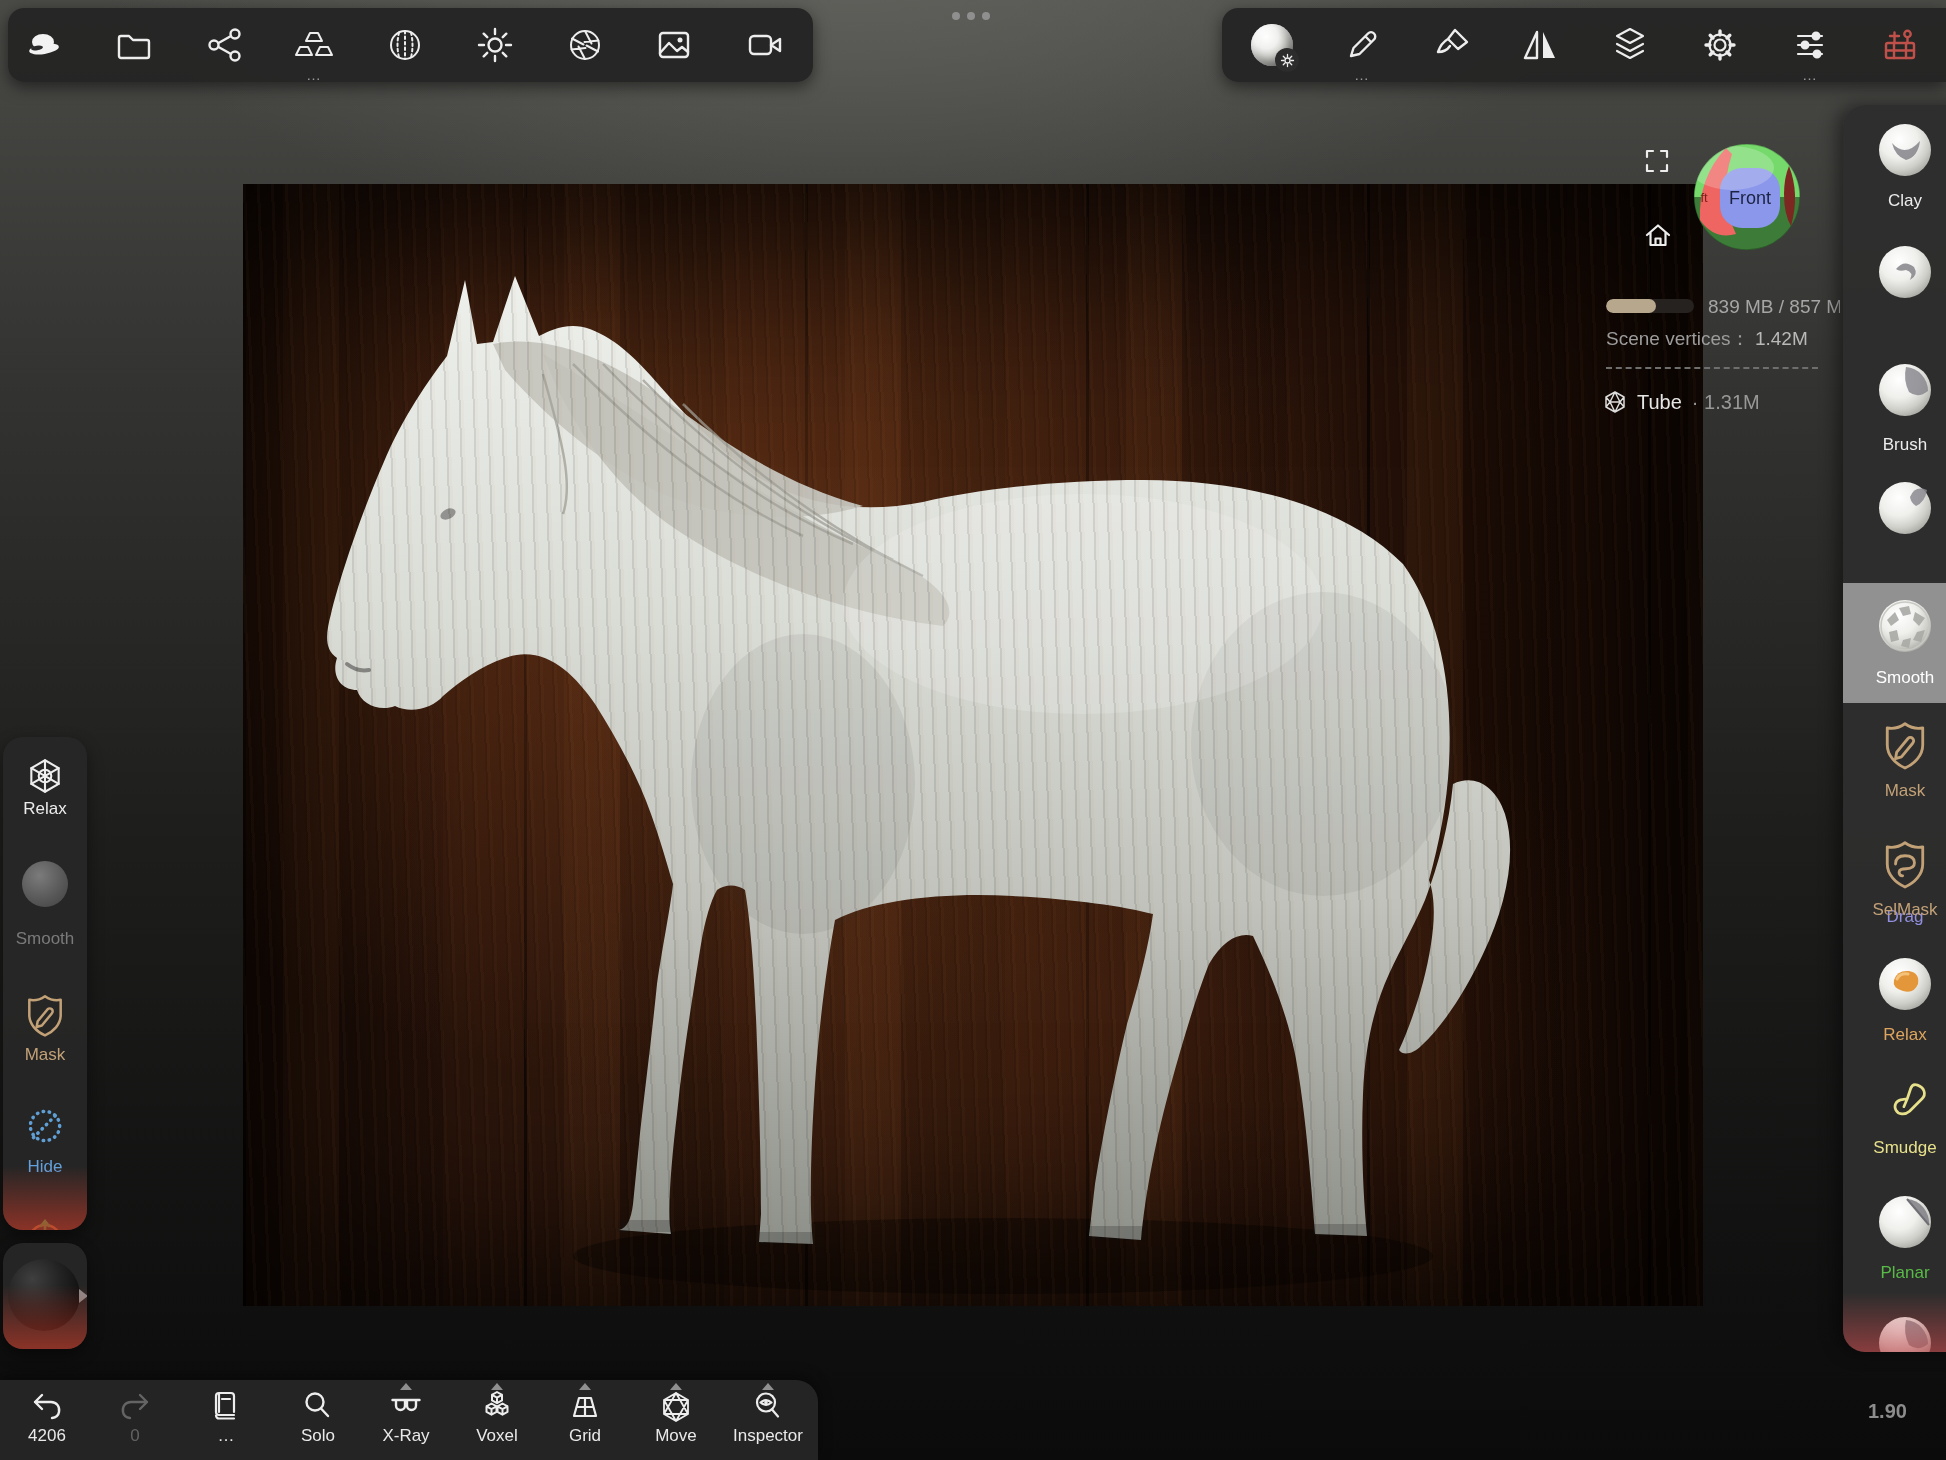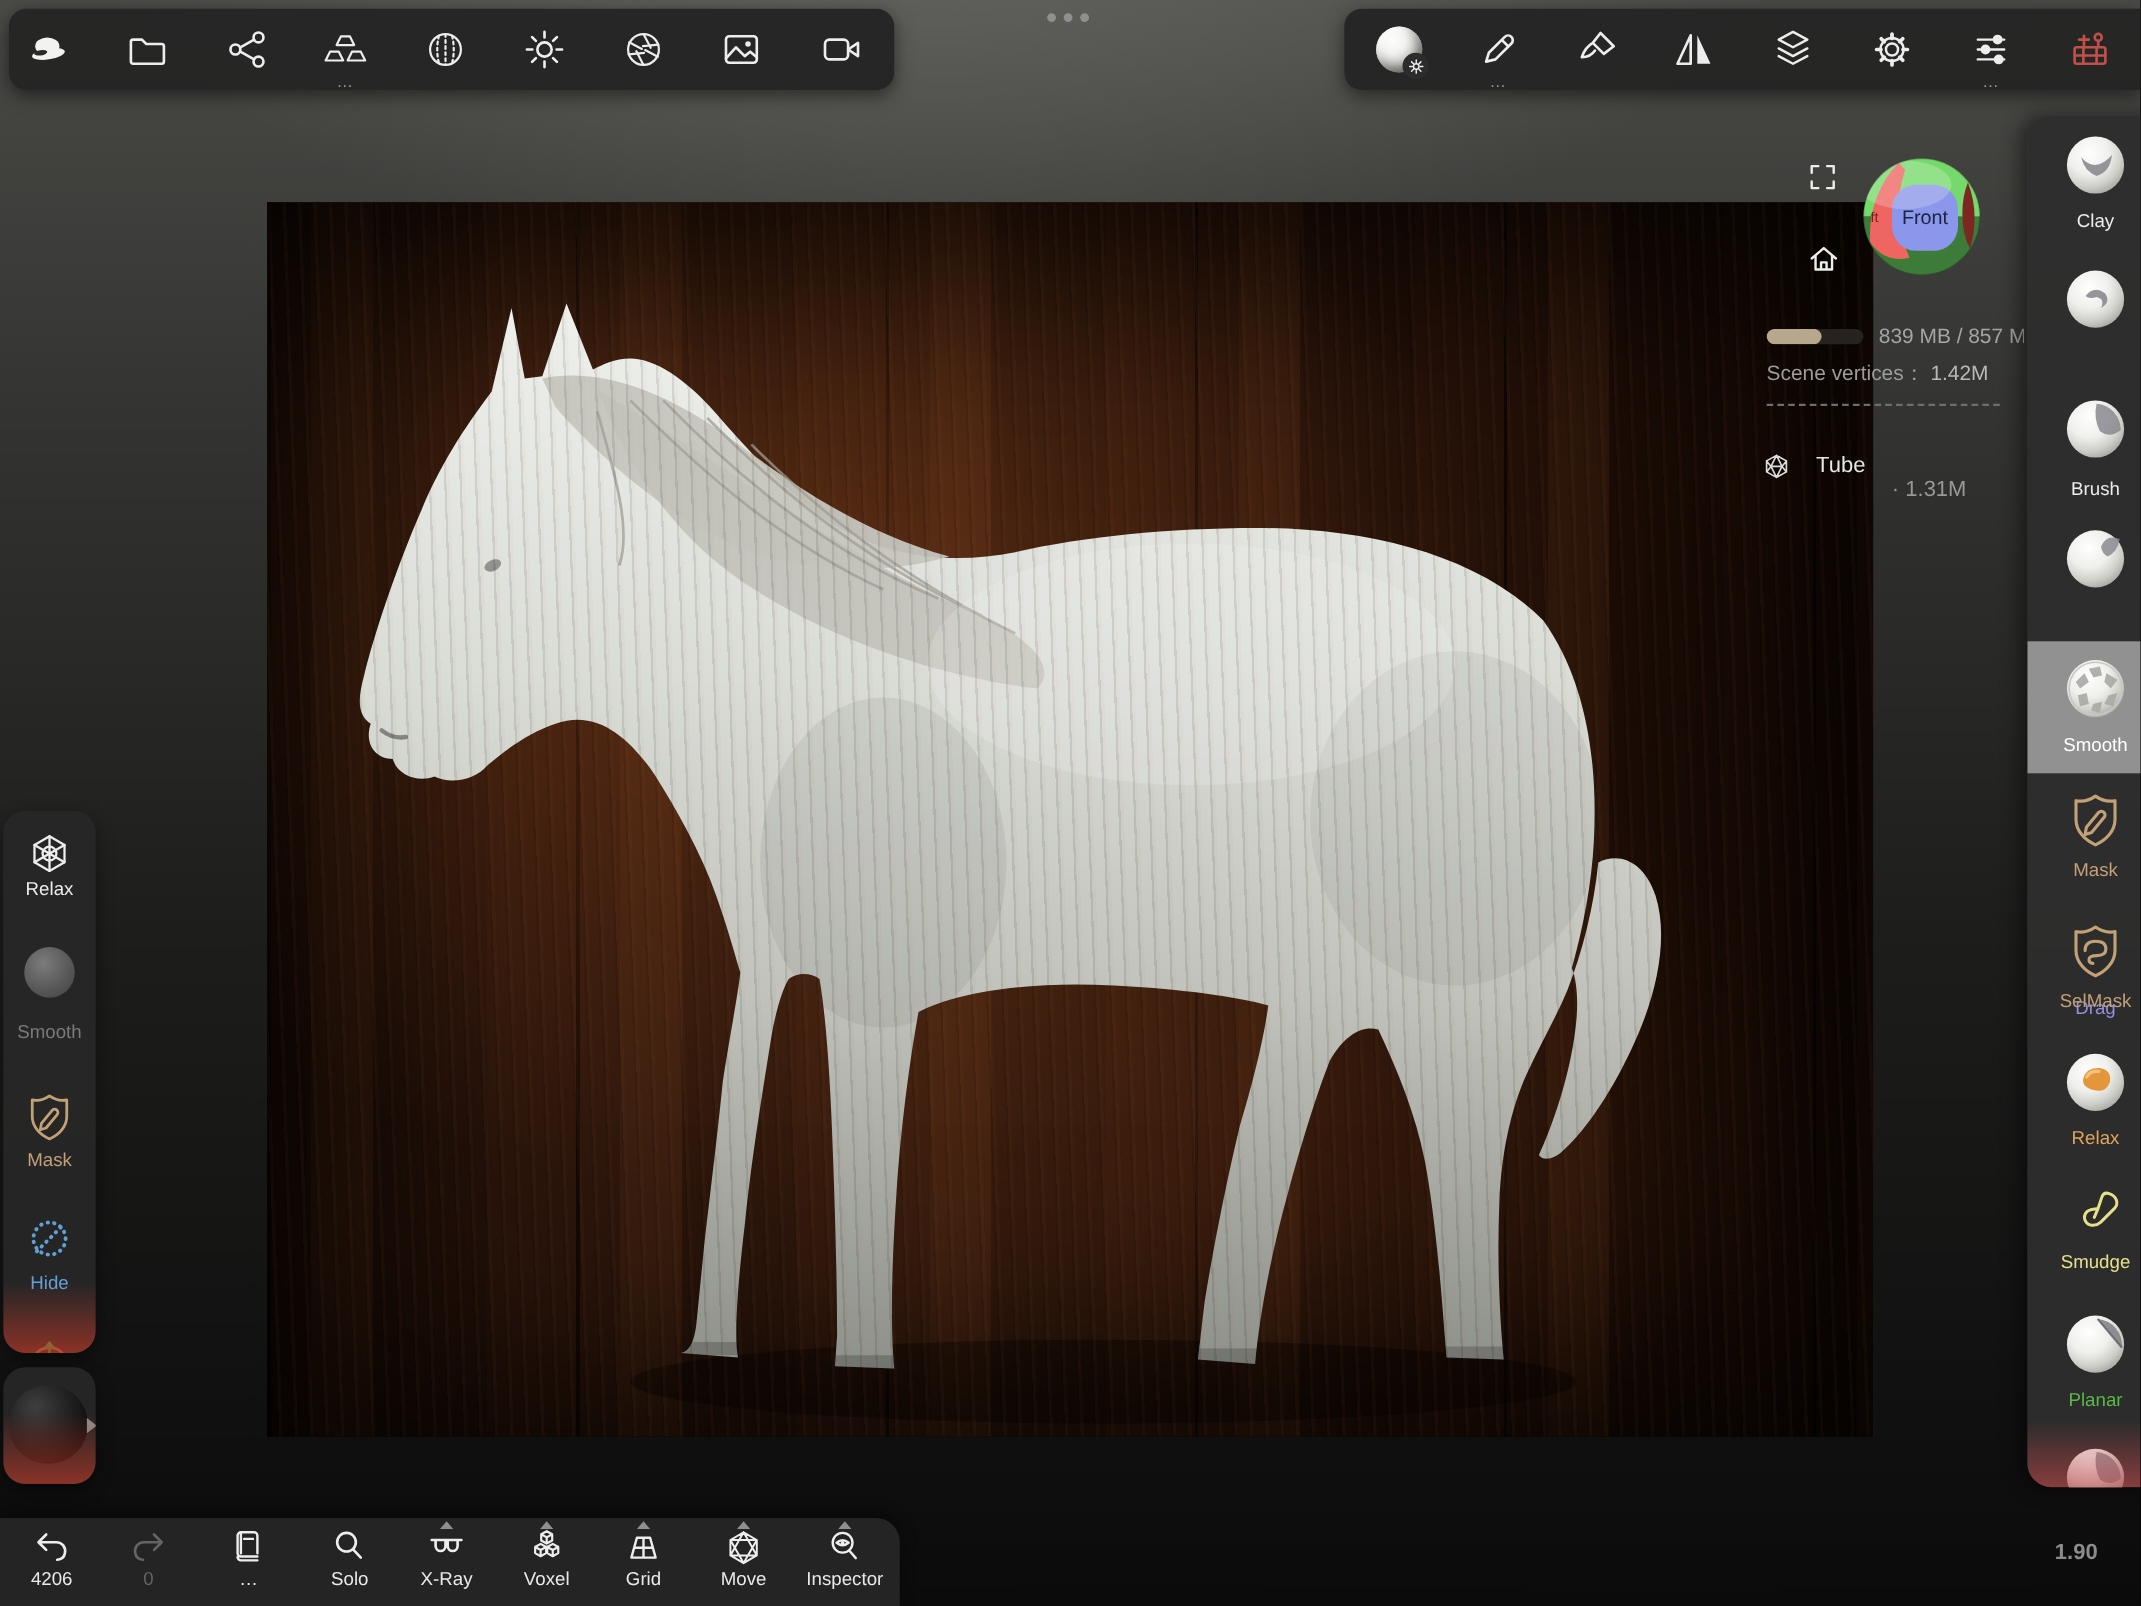--- a/index.html
+++ b/index.html
@@ -60,23 +60,23 @@
   .vp-overlay-text { position:absolute; white-space:nowrap; }
   #fullscreen-btn { position:absolute; left:1642px; top:146px; width:30px; height:30px; cursor:pointer; }
   #home-btn { position:absolute; left:1643px; top:221px; width:30px; height:30px; cursor:pointer; }
   #gizmo { position:absolute; left:1692px; top:142px; width:110px; height:110px; cursor:pointer; }
   #membar { position:absolute; left:1606px; top:299px; width:88px; height:14px; border-radius:7px; background:#262220; overflow:hidden; }
   #membar .fill { height:100%; width:57%; border-radius:7px; background:#b7a88d; }
   #memtext { left:1708px; top:296px; width:132px; overflow:hidden; font-size:19px; color:#a6a6a6; }
   #verttext { left:1606px; top:326px; font-size:19px; color:#9c9c9c; }
   #verttext b { font-weight:normal; color:#b9b9b9; }
   #dashsep { position:absolute; left:1606px; top:367px; width:212px; border-top:2px dashed #6e6e6e; }
-  #tuberow { position:absolute; left:1603px; top:390px; display:flex; align-items:center; gap:24px; }
+  #tuberow { position:absolute; left:1603px; top:390px; display:flex; align-items:center; gap:10px; }
   #tuberow .nm { font-size:20px; color:#e6e6e6; }
-  #tuberow .ct { font-size:20px; color:#989898;margin-top:44px; }
+  #tuberow .ct { font-size:20px; color:#989898; }
 
   
   #rside { position:absolute; left:1843px; top:105px; width:124px; height:1247px; background:rgba(45,45,45,.97);
     border-radius:22px 0 0 22px; box-shadow:-6px 0 18px rgba(0,0,0,.45); overflow:hidden; }
   .rtool { position:absolute; left:0; width:100%; text-align:center; cursor:pointer; }
   .rtool .rlabel { position:absolute; left:0; right:0; font-size:17px; color:#ececec; }
   .rtool.sel-block { background:#919191; }
   .rlabel.c-purple { color:#928fe0; } .rlabel.c-tan { color:#c2a177; } .rlabel.c-gold { color:#dfa45e; }
   .rlabel.c-yellow { color:#e6e08b; } .rlabel.c-green { color:#58bb47; } .rlabel.c-white { color:#ffffff; }
   .sph { position:relative; width:52px; height:52px; margin:0 auto; border-radius:50%;

